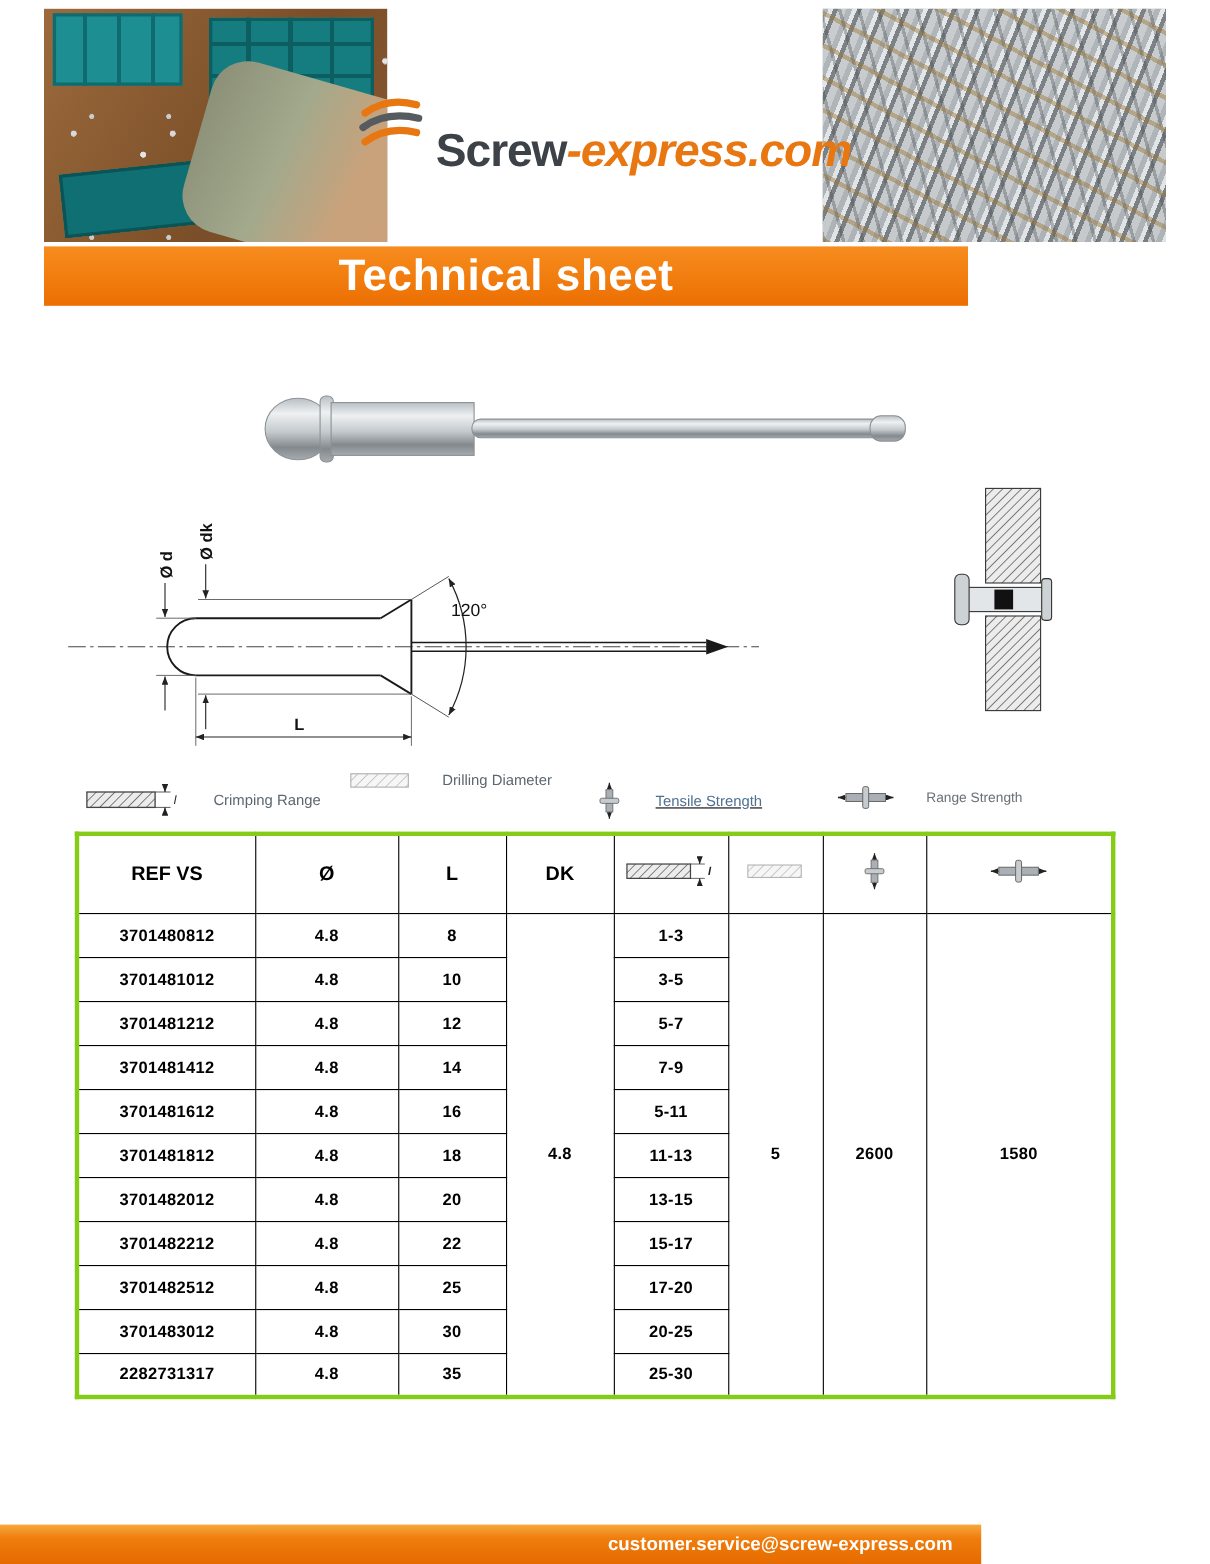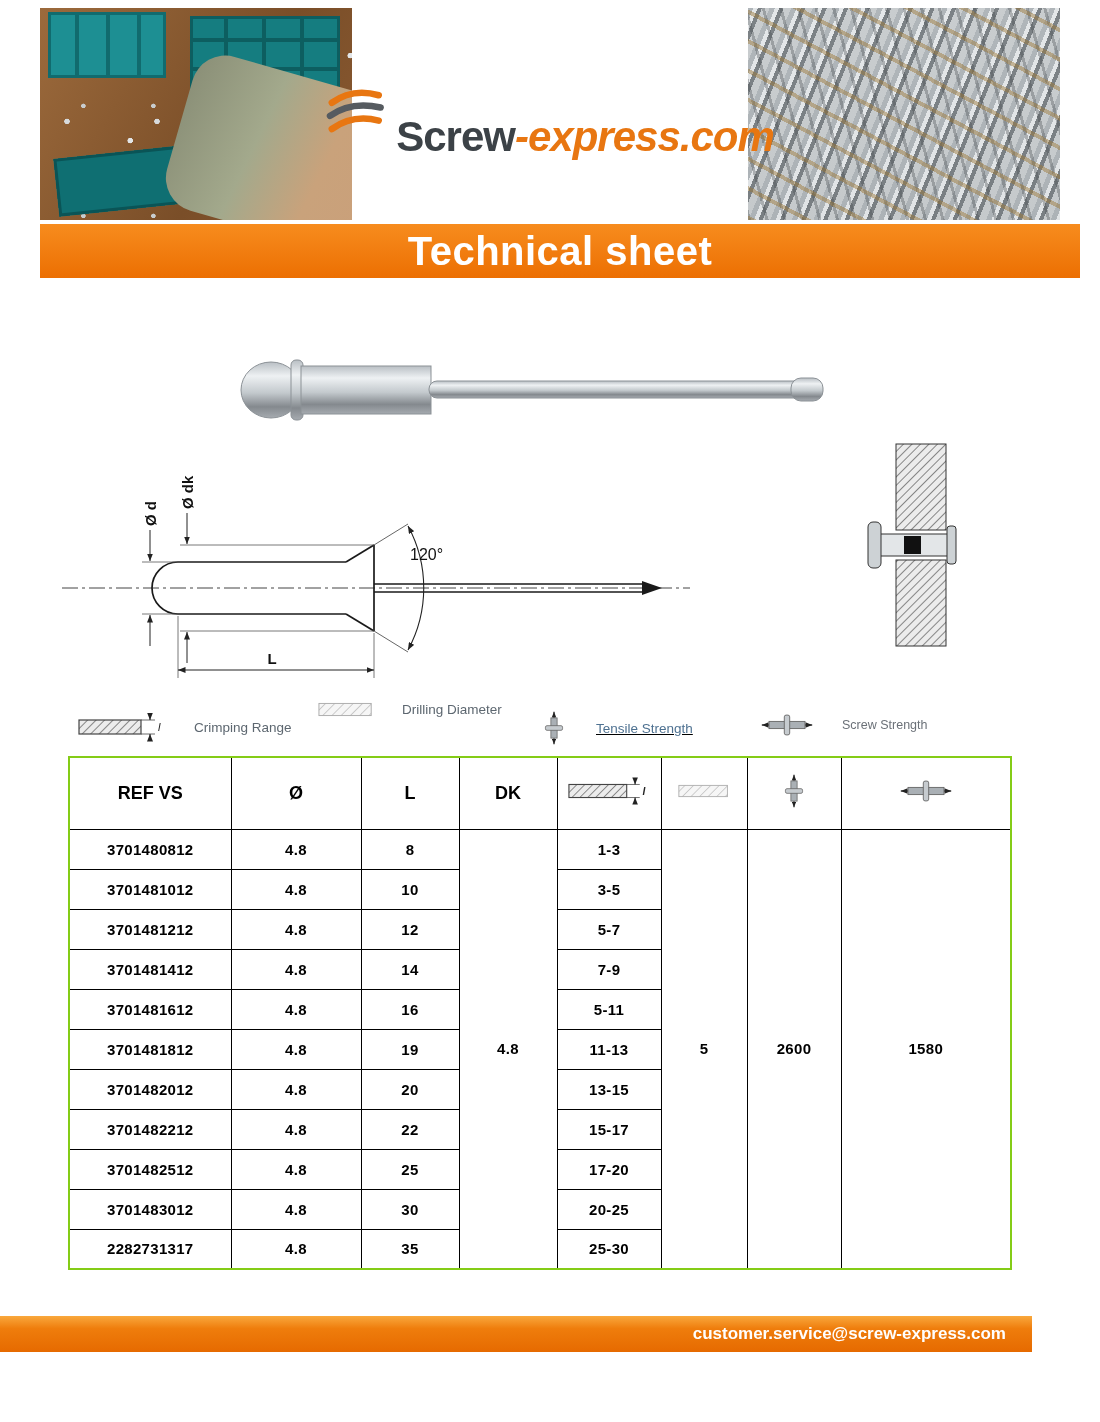--- a/index.html
+++ b/index.html
@@ -40,48 +40,48 @@
         repeating-linear-gradient(28deg, rgba(155,118,52,.45) 0 4px, transparent 4px 26px),
         repeating-linear-gradient(75deg, rgba(70,75,79,.35) 0 3px, transparent 3px 17px); }
 
   
   .logo { position:absolute; top:66px; left:550px; transform:translateX(-50%);
       display:flex; align-items:center; gap:10px; white-space:nowrap; }
   .logo-text { font-size:42px; font-weight:bold; color:#3c4247; letter-spacing:-1px;margin-top:47px; }
   .logo-text .accent { color:#e87611; font-style:italic; }
 
   
-  .banner { position:absolute; top:224px; left:40px; width:1040px; height:54px;
+  .banner { position:absolute; top:224px; left:40px; width:840px; height:54px;
       background:linear-gradient(180deg,#f78c1e,#ec6f02);
       display:flex; align-items:center; justify-content:center; }
   .banner h1 { color:#ffffff; font-size:40px; font-weight:bold; letter-spacing:.5px; }
 
   
   .rivet-photo { position:absolute; left:235px; top:338px; }
   .tech-diagram { position:absolute; left:50px; top:438px; }
   .install-diagram { position:absolute; left:856px; top:440px; }
   .svg-defs { position:absolute; width:0; height:0; overflow:hidden; }
   .diag-text { font-family:"Liberation Sans", sans-serif; fill:#111; }
 
   
   .legend-item { position:absolute; display:flex; align-items:center; gap:28px; }
   .legend-label { font-size:13.5px; color:#5d6770; }
   .legend-label.tensile { color:#4e7191; }
   .legend-label.shear { font-size:12.5px; color:#6b7178; }
 
   
   .spec-table-wrap { position:absolute; left:68px; top:756px; }
-  table.spec-table { border-collapse:collapse; table-layout:fixed; width:942px; border:2px solid #84cc16; }
+  table.spec-table { border-collapse:collapse; table-layout:fixed; width:942px; border:4px solid #84cc16; }
   .spec-table th, .spec-table td { border:1.5px solid #000; text-align:center; vertical-align:middle;
       font-weight:bold; color:#000; overflow:hidden; }
   .spec-table th { height:72px; font-size:18px; }
   .spec-table td { height:40px; font-size:15px; letter-spacing:.3px; }
 
   
-  .footer-bar { position:absolute; left:0; top:1316px; width:1032px; height:36px;
+  .footer-bar { position:absolute; left:0; top:1386px; width:892px; height:36px;
       background:linear-gradient(180deg,#f9a83d 0%, #ef7d0c 35%, #e66a00 100%);
       display:flex; align-items:center; justify-content:flex-end; padding-right:26px; }
   .footer-email { color:#ffffff; font-weight:bold; font-size:17px; cursor:pointer; }
 </style>
 </head>
 <body>
 
 <svg class="svg-defs" aria-hidden="true">
   <defs>
     <pattern id="hatchDark" width="6" height="6" patternUnits="userSpaceOnUse" patternTransform="rotate(45)">
@@ -231,21 +231,21 @@
   <div class="legend-item" style="left:540px; top:708px;text-decoration:underline;">
     <svg width="28" height="40">
         <use href="#icon-tensile"></use>
       </svg>
     <span class="legend-label tensile">Tensile Strength</span>
   </div>
   <div class="legend-item" style="left:760px; top:712px;">
     <svg width="54" height="26">
         <use href="#icon-shear"></use>
       </svg>
-    <span class="legend-label shear">Screw Strength</span>
+    <span class="legend-label shear">Range Strength</span>
   </div>
 
   <div class="spec-table-wrap">
     <table class="spec-table">
       <colgroup>
         <col style="width:162px">
           <col style="width:130px">
           <col style="width:98px">
           <col style="width:98px">
         <col style="width:104px">
@@ -312,21 +312,21 @@
           </tr>
           <tr>
             <td>3701481612</td>
             <td>4.8</td>
             <td>16</td>
             <td>5-11</td>
           </tr>
           <tr>
             <td>3701481812</td>
             <td>4.8</td>
-            <td>19</td>
+            <td>18</td>
             <td>11-13</td>
           </tr>
           <tr>
             <td>3701482012</td>
             <td>4.8</td>
             <td>20</td>
             <td>13-15</td>
           </tr>
           <tr>
             <td>3701482212</td>

